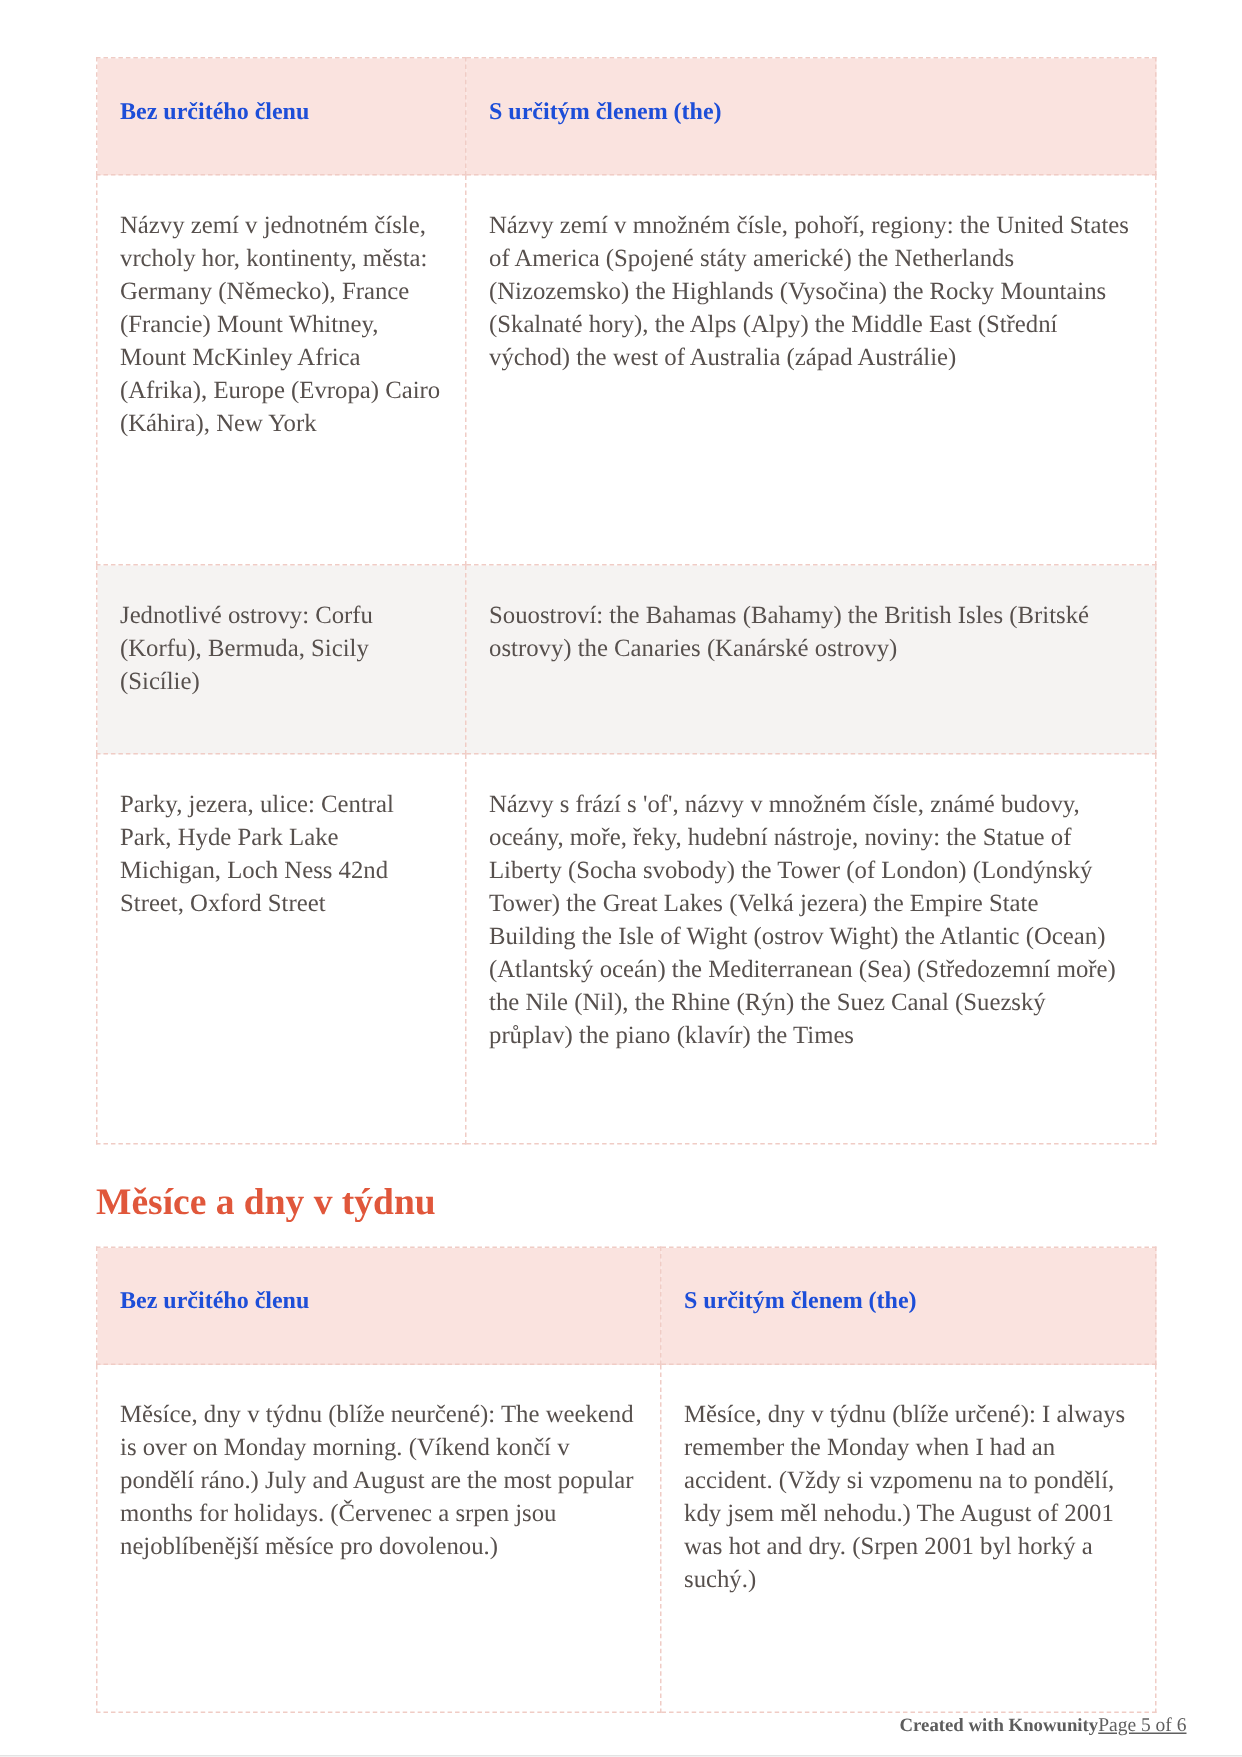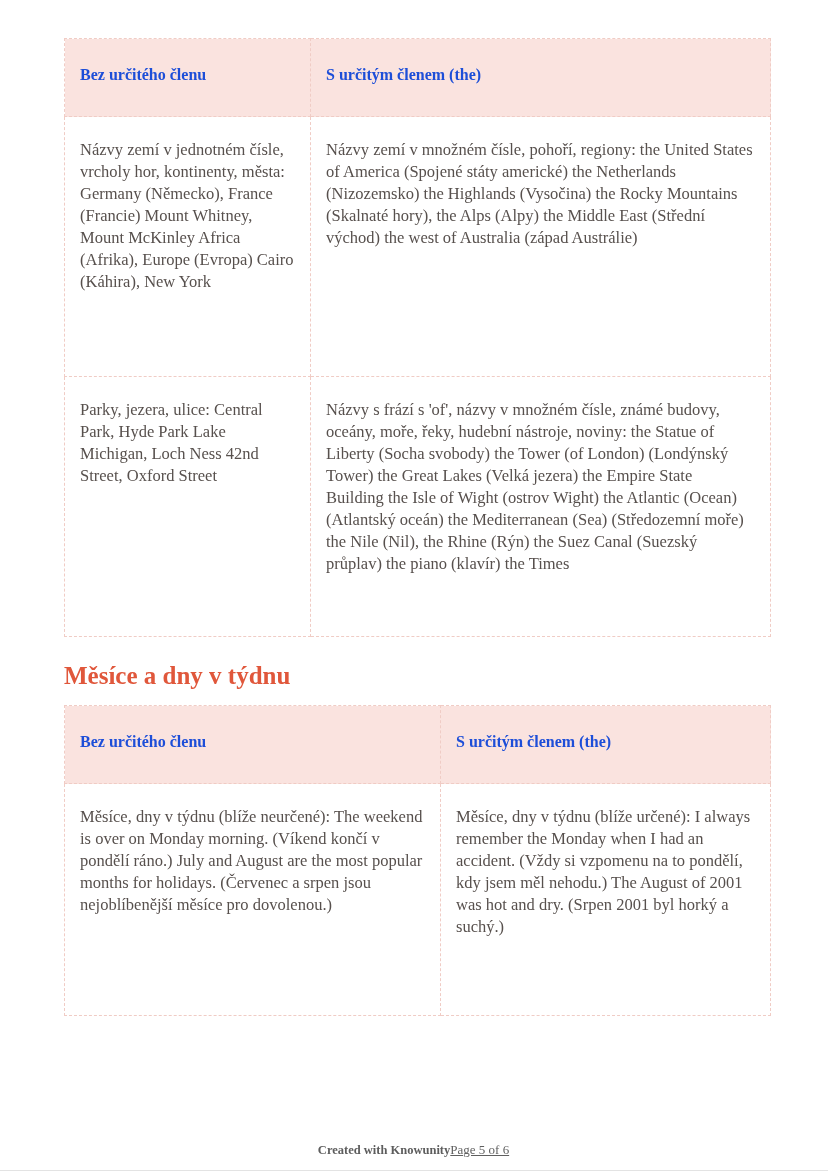--- a/index.html
+++ b/index.html
@@ -68,21 +68,21 @@
     font-weight: bold;
     color: #e0573b;
     font-family: "Liberation Serif", "DejaVu Serif", serif;
   }
   .page-footer {
     position: absolute;
     left: 36px;
     right: 37px;
     bottom: 12px;
     display: flex;
-    justify-content: center;
+    justify-content: flex-end;
     align-items: baseline;
   }
   .footer-brand {
     font-size: 12.5px;
     font-weight: bold;
     color: #5d5d5d;
   }
   .footer-page {
     font-size: 13px;
     color: #5f5f5f;
@@ -102,20 +102,24 @@
     <thead>
       <tr>
         <th>Bez určitého členu</th>
         <th>S určitým členem (the)</th>
       </tr>
     </thead>
     <tbody>
       <tr class="r1">
         <td>Názvy zemí v jednotném čísle, vrcholy hor, kontinenty, města: Germany (Německo), France (Francie) Mount Whitney, Mount McKinley Africa (Afrika), Europe (Evropa) Cairo (Káhira), New York</td>
         <td>Názvy zemí v množném čísle, pohoří, regiony: the United States of America (Spojené státy americké) the Netherlands (Nizozemsko) the Highlands (Vysočina) the Rocky Mountains (Skalnaté hory), the Alps (Alpy) the Middle East (Střední východ) the west of Australia (západ Austrálie)</td>
+      </tr>
+      <tr class="r2 alt">
+        <td>Jednotlivé ostrovy: Corfu (Korfu), Bermuda, Sicily (Sicílie)</td>
+        <td>Souostroví: the Bahamas (Bahamy) the British Isles (Britské ostrovy) the Canaries (Kanárské ostrovy)</td>
       </tr>
       <tr class="r3">
         <td>Parky, jezera, ulice: Central Park, Hyde Park Lake Michigan, Loch Ness 42nd Street, Oxford Street</td>
         <td>Názvy s frází s 'of', názvy v množném čísle, známé budovy, oceány, moře, řeky, hudební nástroje, noviny: the Statue of Liberty (Socha svobody) the Tower (of London) (Londýnský Tower) the Great Lakes (Velká jezera) the Empire State Building the Isle of Wight (ostrov Wight) the Atlantic (Ocean) (Atlantský oceán) the Mediterranean (Sea) (Středozemní moře) the Nile (Nil), the Rhine (Rýn) the Suez Canal (Suezský průplav) the piano (klavír) the Times</td>
       </tr>
     </tbody>
   </table>
 
   <h1 class="section-heading">Měsíce a dny v týdnu</h1>
 

